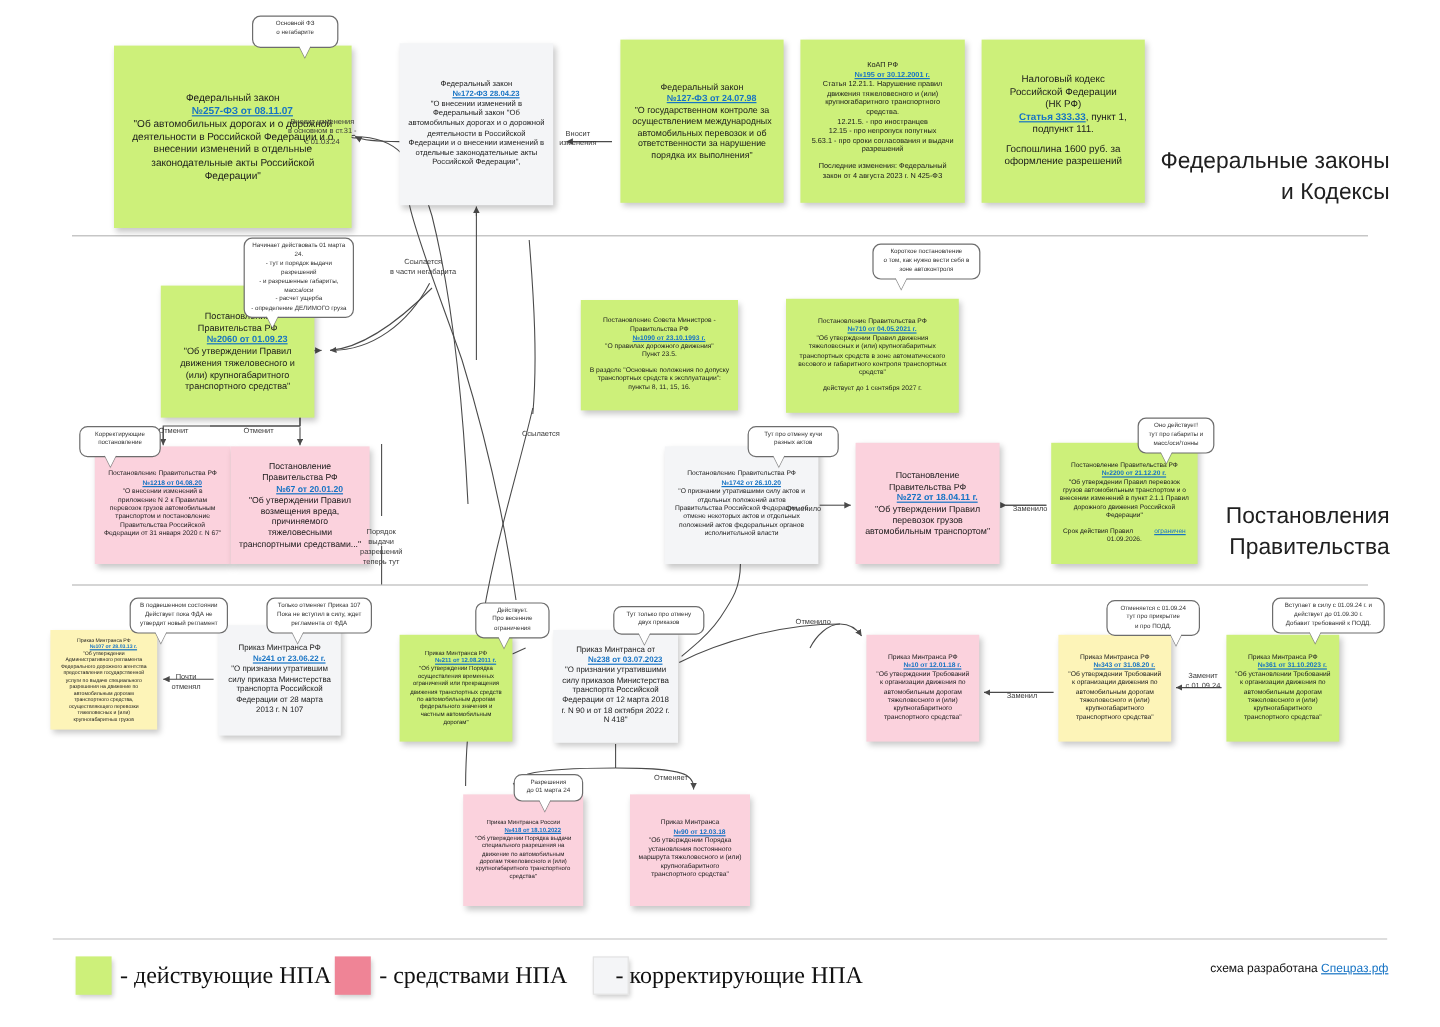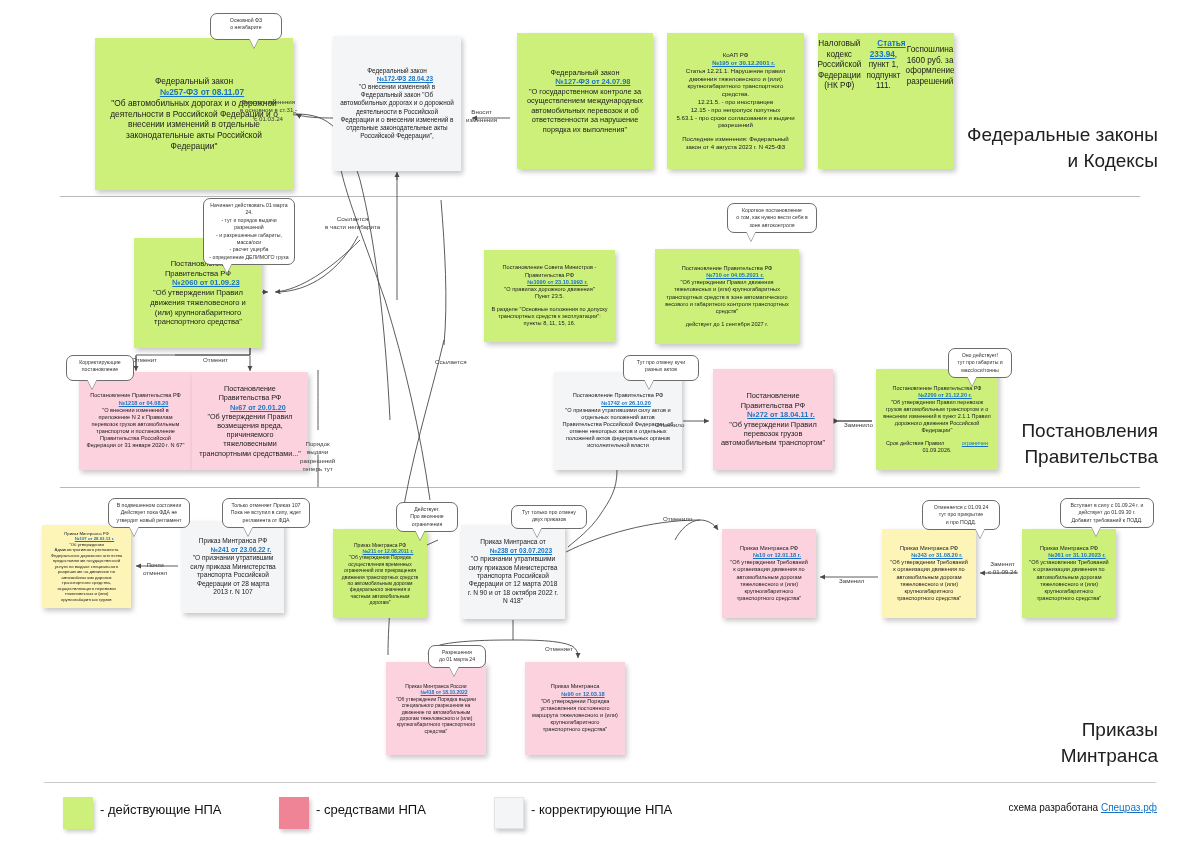--- a/index.html
+++ b/index.html
@@ -69,21 +69,21 @@
     font-size:6.2px;
     color:#3a3a3a;
     text-align:center;
     line-height:1.35;
     white-space:pre-line;
     z-index:4;
   }
 
   .legend{position:absolute;left:0;top:795px;width:1200px;height:61px;}
   .legend-sw{position:absolute;width:30px;height:32px;box-shadow:2px 3px 4px rgba(0,0,0,.2);}
-  .legend-tx{position:absolute;font-size:13px;color:#111;top:7px;}
+  .legend-tx{position:absolute;font-size:20px;color:#111;top:7px;font-family:Liberation Serif, serif;}
   .credit{position:absolute;right:43px;top:7px;font-size:10px;color:#111;}
   .credit a{color:#1673c4;text-decoration:underline;}
 
   .legend-rule{position:absolute;left:44px;right:44px;top:782px;height:1px;background:#c9c9c9;}
 </style>
 </head>
 <body>
 
 <div id="canvas">
 
@@ -180,23 +180,23 @@
       </div>
       <div class="card green" style="left: 667px; top: 33px; width: 137px; height: 136px; font-size: 6.1px;">
         <div style="display: flex; flex-direction: column; justify-content: center; height: 100%;">
           <div>КоАП РФ</div>
           <div><a class="lnk" href="#">№195 от 30.12.2001 г.</a></div>
           <div>Статья 12.21.1. Нарушение правил движения тяжеловесного и (или) крупногабаритного транспортного средства.<br>12.21.5. - про иностранцев<br>12.15 - про непропуск попутных<br>5.63.1 - про сроки согласования и выдачи разрешений</div>
           <div style="margin-top: 6px;">Последние изменения: Федеральный закон от 4 августа 2023 г. N 425-ФЗ</div>
         </div>
       </div>
       <div class="card green" style="left: 818px; top: 33px; width: 136px; height: 136px; font-size: 8.2px;">
-        <div style="display: flex; flex-direction: row; justify-content: center; height: 100%;">
+        <div style="display: flex; flex-direction: column; justify-content: center; height: 100%;">
           <div>Налоговый кодекс<br>Российской Федерации<br>(НК РФ)</div>
-          <div><a class="lnk" href="#">Статья 233.94</a><span>, пункт 1,<br>подпункт 111.</span></div>
+          <div><a class="lnk" href="#">Статья 333.33</a><span>, пункт 1,<br>подпункт 111.</span></div>
           <div style="margin-top: 6px; text-align: center;">Госпошлина 1600 руб. за оформление разрешений</div>
         </div>
       </div>
       <div class="card green" style="left: 134px; top: 238px; width: 128px; height: 110px; font-size: 7.6px;">
         <div style="display: flex; flex-direction: column; justify-content: center; height: 100%;">
           <div>Постановление<br>Правительства РФ</div>
           <div><a class="lnk" href="#">№2060 от 01.09.23</a></div>
           <div>"Об утверждении Правил движения тяжеловесного и (или) крупногабаритного транспортного средства"</div>
         </div>
       </div>
@@ -346,27 +346,26 @@
       <div class="elabel" style="left: 143px; top: 561px;">Почти<br>отменял</div>
       <div class="elabel" style="left: 663px; top: 515px;">Отменило</div>
       <div class="elabel" style="left: 839px; top: 577px;">Заменил</div>
       <div class="elabel" style="left: 988px; top: 560px;">Заменит<br>с 01.09.24</div>
       <div class="elabel" style="left: 440px; top: 645px;">Отменяет</div>
       <div class="elabel" style="left: 545px; top: 645px;">Отменяет</div>
     </div>
 
   <div class="lbl-section" style="right:42px;top:418px;">Постановления<br>Правительства</div>
   <div class="lbl-section" style="right:42px;top:122px;">Федеральные законы<br>и Кодексы</div>
-  <div class="lbl-section" style="right:42px;top:717px;">Приказы<br>Минтранса</div>
 
   <div class="legend-rule"></div>
 
   <div class="legend">
     <div class="legend-sw" id="sw0" style="left: 63px; top: 2px; background: rgb(205, 240, 122);"></div>
     <div class="legend-tx" style="left:100px;">- действующие НПА</div>
     <div class="legend-sw" id="sw1" style="left: 279px; top: 2px; background: rgb(239, 132, 150);"></div>
     <div class="legend-tx" style="left:316px;">- средствами НПА</div>
     <div class="legend-sw" id="sw2" style="left: 494px; top: 2px; border: 1px solid rgb(227, 227, 227); box-sizing: border-box; background: rgb(244, 245, 247);"></div>
-    <div class="legend-tx" style="left:531px;">- корректирующие НПА</div>
+    <div class="legend-tx" style="left:513px;">- корректирующие НПА</div>
     <div class="credit"><span>схема разработана </span><a href="#">Спецраз.рф</a></div>
   </div>
 
 </div>
 
 </body></html>

